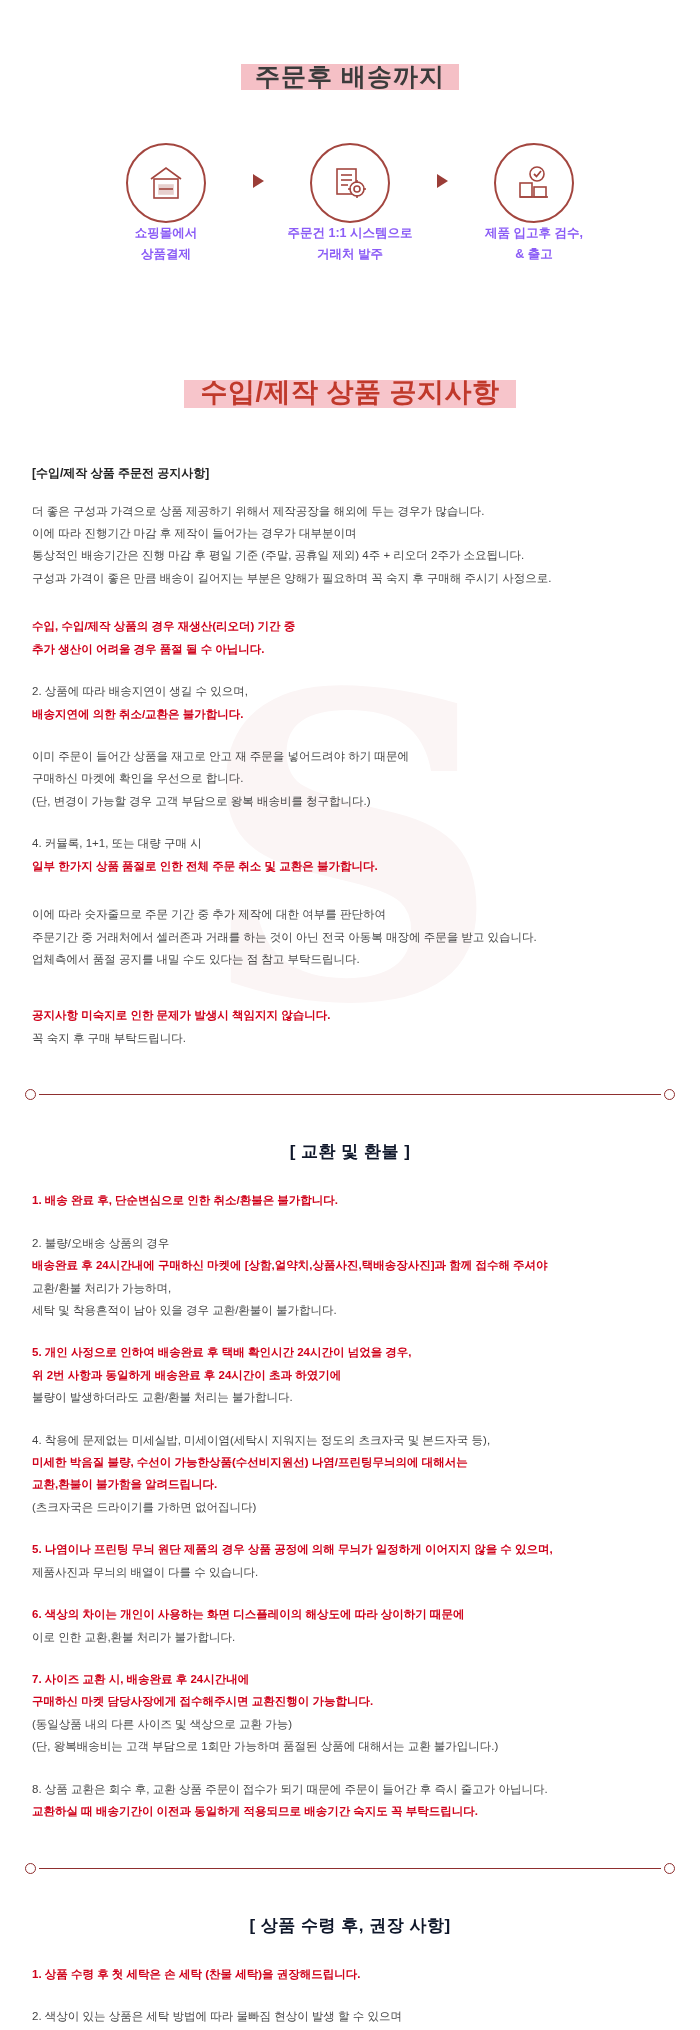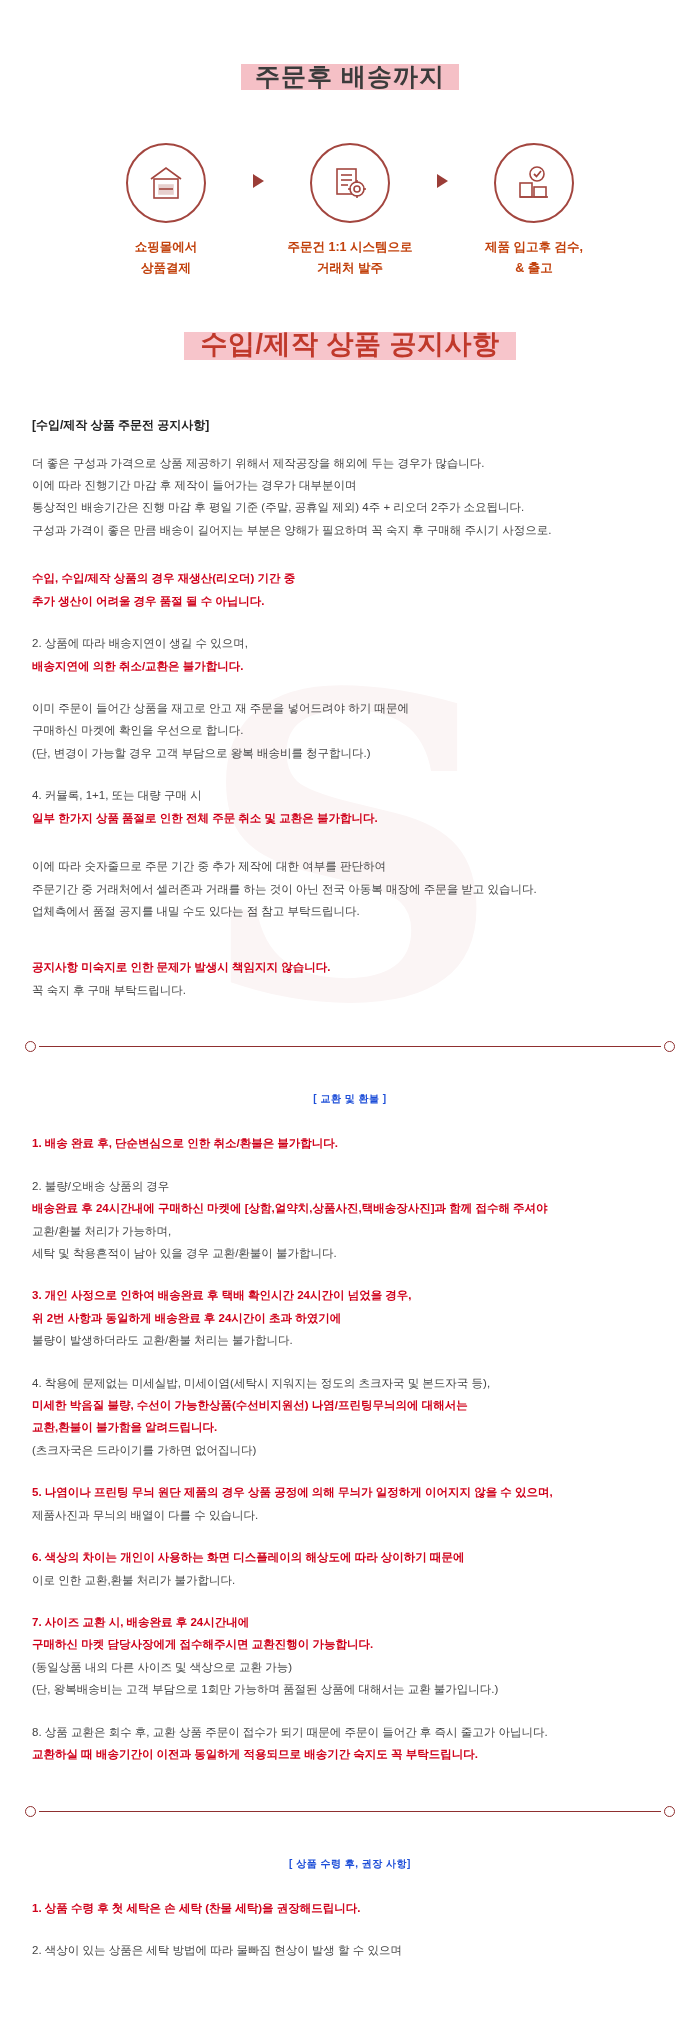--- a/index.html
+++ b/index.html
@@ -76,24 +76,23 @@
     width: 76px;
     height: 76px;
     border: 2px solid #a3463f;
     border-radius: 50%;
     margin: 0 auto;
     display: flex;
     align-items: center;
     justify-content: center;
   }
   .step-label {
-    margin-top: 14px;
     font-size: 12.5px;
     line-height: 1.65;
-    color: #c2410c;
+    color: #8b5cf6;
     font-weight: bold;
     white-space: pre-line;
   }
   .arrow {
     width: 34px;
     display: flex;
     justify-content: center;
     align-items: center;
     height: 76px;
   }
@@ -101,21 +100,21 @@
     display: block;
     width: 0; height: 0;
     border-left: 11px solid #9b3d37;
     border-top: 7px solid transparent;
     border-bottom: 7px solid transparent;
   }
 
   
   .section-title-wrap {
     text-align: center;
-    margin-top: 46px;
+    margin-top: 108px;
   }
   .section-title {
     display: inline-block;
     position: relative;
     font-size: 27px;
     font-weight: bold;
     color: #c0392b;
     padding: 2px 16px;
     letter-spacing: 0.5px;
   }
@@ -166,22 +165,22 @@
     border: 1px solid #8f2f2f;
     border-radius: 50%;
     background: #fff;
     margin: 0 3px;
   }
   .divider .pad { width: 22px; }
 
   .bracket-title {
     text-align: center;
     font-weight: bold;
-    font-size: 10px;
-    color: #1d4ed8;
+    font-size: 17px;
+    color: #0f172a;
     letter-spacing: 0.5px;
   }
 </style>
 </head>
 <body>
 
 <div class="page">
   <div class="watermark">S</div>
 
   <div class="content">
@@ -319,21 +318,21 @@
         </div>
         <div class="sp-20"></div>
         <div class="block">
           <div>2. 불량/오배송 상품의 경우</div>
           <div class="red">배송완료 후 24시간내에 구매하신 마켓에 [상함,얼약치,상품사진,택배송장사진]과 함께 접수해 주셔야</div>
           <div>교환/환불 처리가 가능하며,</div>
           <div>세탁 및 착용흔적이 남아 있을 경우 교환/환불이 불가합니다.</div>
         </div>
         <div class="sp-20"></div>
         <div class="block">
-          <div class="red">3. 개인 사정으로 인하여 배송완료 후 택배 확인시간 24시간이 넘었을 경우,</div>
+          <div class="red">5. 개인 사정으로 인하여 배송완료 후 택배 확인시간 24시간이 넘었을 경우,</div>
           <div class="red">위 2번 사항과 동일하게 배송완료 후 24시간이 초과 하였기에</div>
           <div>불량이 발생하더라도 교환/환불 처리는 불가합니다.</div>
         </div>
         <div class="sp-20"></div>
         <div class="block">
           <div>4. 착용에 문제없는 미세실밥, 미세이염(세탁시 지워지는 정도의 츠크자국 및 본드자국 등),</div>
           <div class="red">미세한 박음질 불량, 수선이 가능한상품(수선비지원선) 나염/프린팅무늬의에 대해서는</div>
           <div class="red">교환,환불이 불가함을 알려드립니다.</div>
           <div>(츠크자국은 드라이기를 가하면 없어집니다)</div>
         </div>

